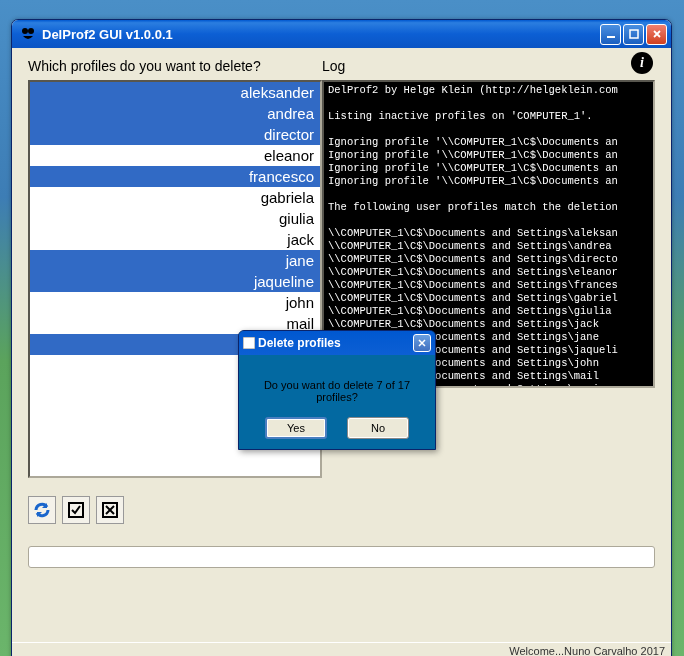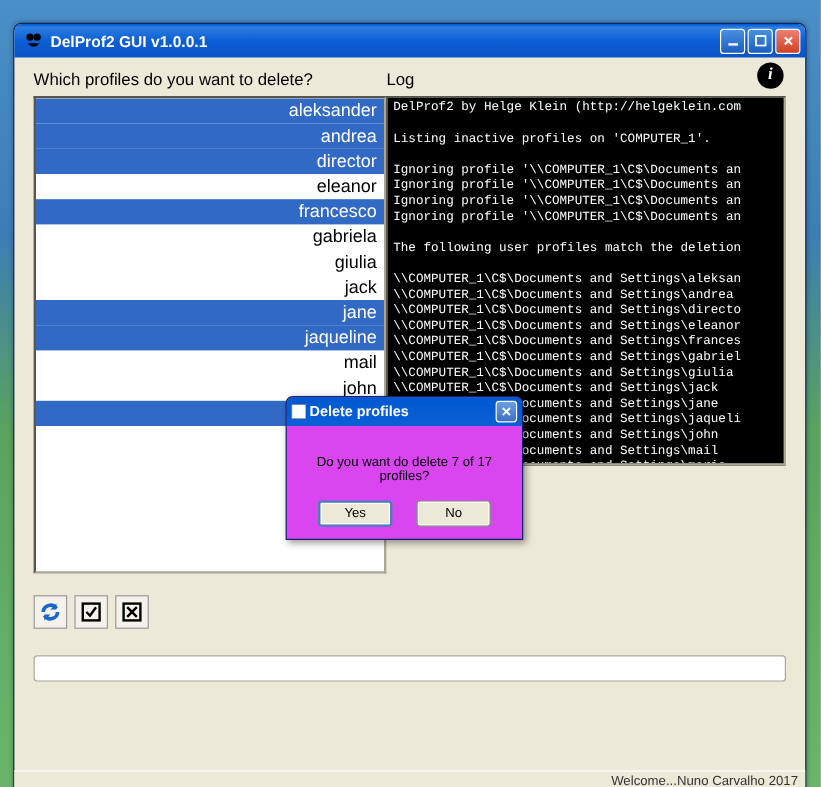--- a/index.html
+++ b/index.html
@@ -66,21 +66,21 @@
   border-radius: 3px;
 }
 .statusbar {
   position: absolute; bottom: 0; left: 0; right: 0; height: 20px;
   border-top: 1px solid #fff; background: #ece9d8; display: flex;
   font-size: 11px; padding: 2px 6px; justify-content: flex-end; color: #333;
 }
 
 .modal {
   position: absolute; left: 238px; top: 330px; width: 198px;
-  border: 1px solid #0a246a; background: #d946ef; box-shadow: 2px 2px 6px rgba(0,0,0,0.4);
+  border: 1px solid #0a246a; background: #0369a1; box-shadow: 2px 2px 6px rgba(0,0,0,0.4);
   border-radius: 6px 6px 0 0;
 }
 .modal .mtitle {
   height: 24px; background: linear-gradient(to bottom, #0058d0, #0c5fd4);
   color: #fff; font-size: 12px; font-weight: bold; display: flex; align-items: center;
   padding: 0 4px; border-radius: 5px 5px 0 0;
 }
 .modal .mtitle span { flex: 1; padding-left: 3px; }
 .modal .mclose {
   width: 18px; height: 18px; background: linear-gradient(#6a9fe0,#4070c0);
@@ -138,22 +138,22 @@
             <div class="sel">aleksander</div>
             <div class="sel">andrea</div>
             <div class="sel">director</div>
             <div>eleanor</div>
             <div class="sel">francesco</div>
             <div>gabriela</div>
             <div>giulia</div>
             <div>jack</div>
             <div class="sel">jane</div>
             <div class="sel">jaqueline</div>
+            <div>john</div>
             <div>mail</div>
-            <div>john</div>
             <div class="sel">marie</div>
             <div>mysql</div>
             <div>pablo</div>
             <div>root</div>
             <div>vladimir</div>
           </div>
       </div>
       <div class="col-right">
         <div class="label">Log</div>
         <div class="console">DelProf2 by Helge Klein (http://helgeklein.com

